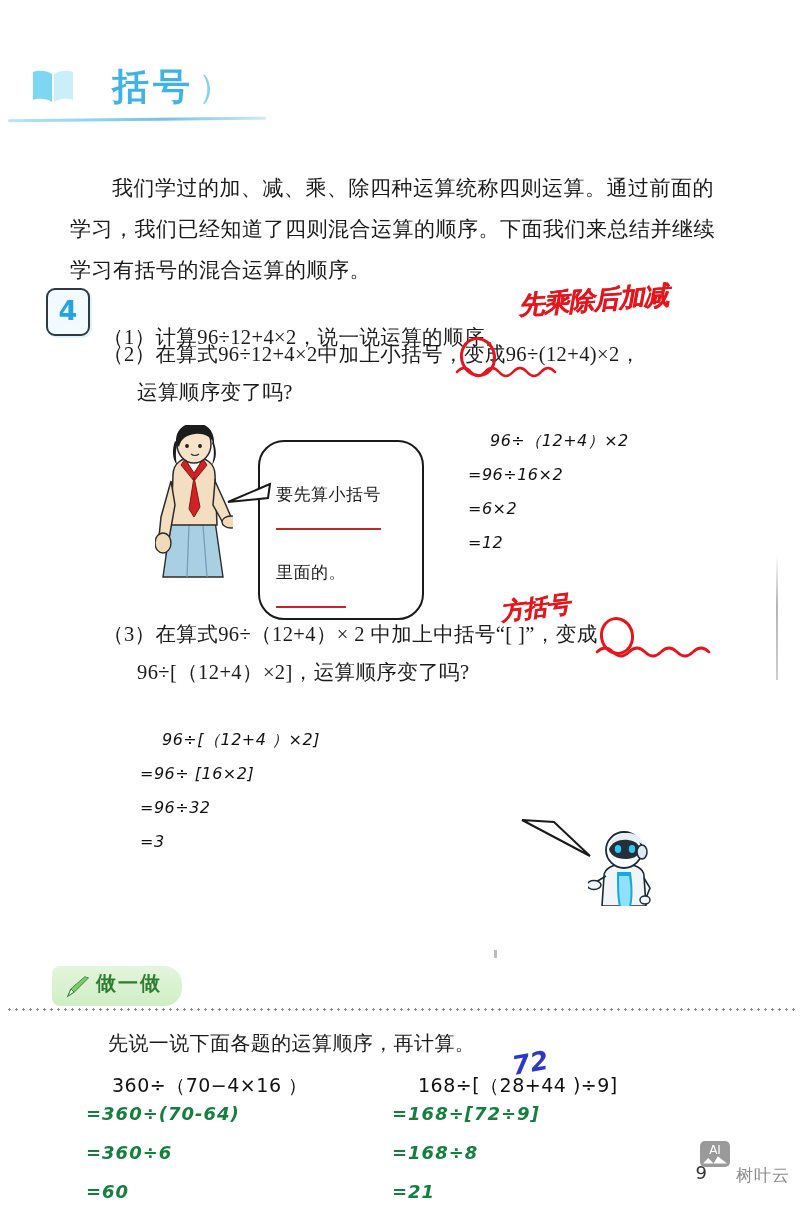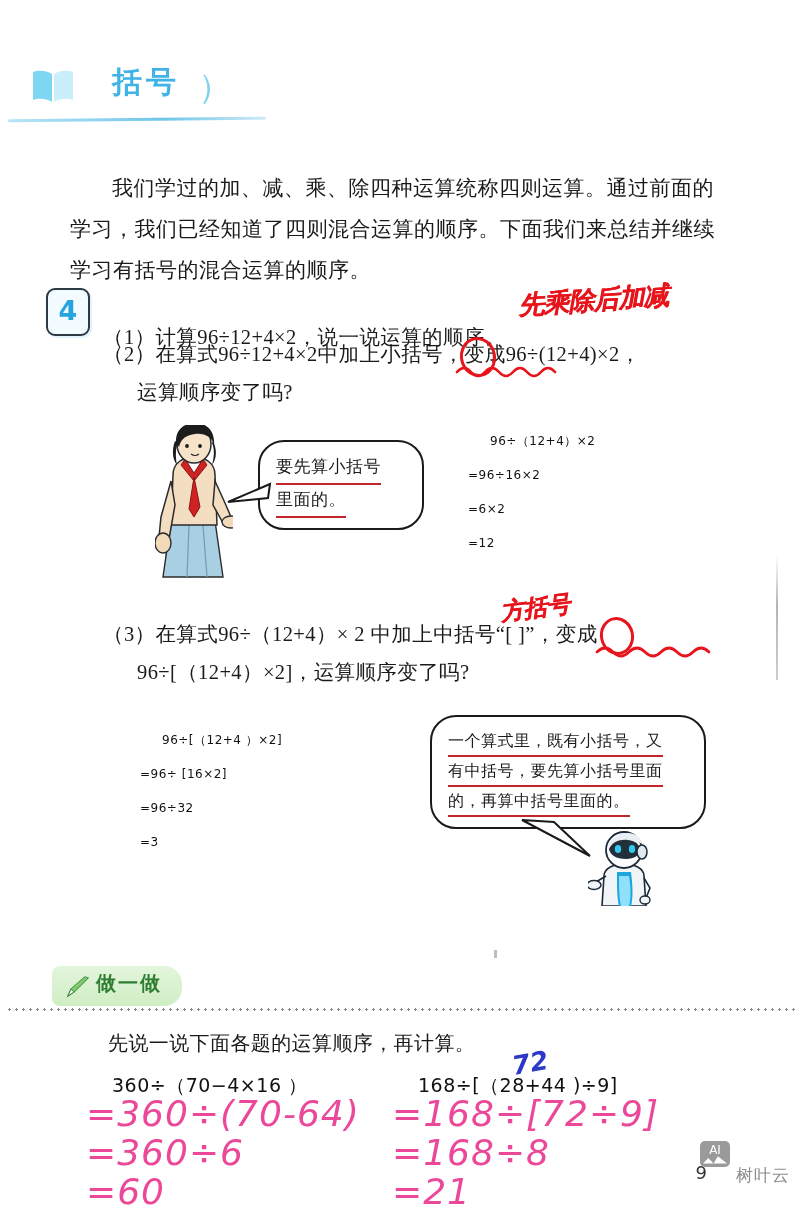--- a/index.html
+++ b/index.html
@@ -8,21 +8,21 @@
     font-family:"Liberation Serif","DejaVu Serif",serif;
     color:#1a1a1a;position:relative;overflow:hidden;
   }
   .page{position:absolute;inset:0;}
 
   
   .hdr{position:absolute;left:30px;top:62px;width:250px;height:52px;}
   .book-icon{position:absolute;left:0;top:6px;width:46px;height:38px;}
   .hdr-title{
     position:absolute;left:82px;top:0px;
-    font-size:30px;color:#3fb3e6;letter-spacing:4px;
+    font-size:37px;color:#3fb3e6;letter-spacing:4px;
     font-family:"DejaVu Sans","Liberation Sans",sans-serif;font-weight:700;
   }
   .hdr-paren{
     position:absolute;left:168px;top:2px;font-size:34px;color:#7fd2f0;
     font-family:"Liberation Serif",serif;
   }
   .hdr-rule{
     position:absolute;left:8px;top:118px;width:258px;height:3px;
     background:linear-gradient(90deg,#b9e4f7 0%,#6ec6e8 60%,#cfeaf7 100%);
     border-radius:2px;transform:rotate(-0.6deg);
@@ -68,35 +68,35 @@
     position:absolute;left:460px;top:337px;width:30px;height:34px;
     border:3px solid #e8141b;border-radius:50%;
     transform:rotate(-12deg);
   }
   .red-circle.c2{left:600px;top:617px;width:28px;height:32px;}
 
   
   .eq{
     position:absolute;
     font-family:"DejaVu Sans","Liberation Sans",sans-serif;
-    font-size:12px;line-height:34px;letter-spacing:.5px;color:#111;
+    font-size:16px;line-height:34px;letter-spacing:.5px;color:#111;font-style:italic;
   }
   .eq .first{display:block;padding-left:22px;}
   .eq1{left:468px;top:424px;}
   .eq2{left:140px;top:723px;}
 
   
   .bubble{
     position:absolute;border:2px solid #1a1a1a;border-radius:26px;
     background:#fff;padding:10px 16px;font-size:17px;line-height:30px;
     letter-spacing:.5px;
   }
   .bubble .ul{
     display:inline-block;
-    border-bottom:2.5px solid #c0262b;padding-bottom:1px;
+    border-bottom:2.5px solid #c0262b;padding-bottom:18px;margin-top:28px;
   }
   .b-girl{left:258px;top:440px;width:130px;}
   .b-robot{left:430px;top:715px;width:240px;font-size:16px;line-height:27px;}
   .tail{position:absolute;}
   .tail svg{display:block;}
 
   
   .do-chip{
     position:absolute;left:52px;top:966px;width:130px;height:40px;
     background:linear-gradient(180deg,#e4f5dd 0%,#cfeec4 100%);
@@ -116,23 +116,23 @@
 
   .prob{
     position:absolute;
     font-family:"DejaVu Sans","Liberation Sans",sans-serif;
     font-size:19px;color:#111;letter-spacing:.5px;
   }
   .p-left{left:112px;top:1073px;}
   .p-right{left:418px;top:1073px;text-align:center;}
 
   .ans{
-    position:absolute;color:#ec4899;
-    font-family:"DejaVu Sans","Liberation Sans",sans-serif;
-    font-weight:400;font-style:italic;font-size:36px;line-height:39px;
+    position:absolute;color:#15803d;
+    font-family:"DejaVu Sans","Liberation Sans",sans-serif;
+    font-weight:700;font-style:italic;font-size:18px;line-height:39px;
     letter-spacing:1px;
   }
   .a-left{left:86px;top:1094px;}
   .a-right{left:392px;top:1094px;}
   .blue-mark{
     position:absolute;left:512px;top:1048px;font-size:26px;color:#2b38c8;
     font-family:"DejaVu Sans",sans-serif;font-weight:700;font-style:italic;
     transform:rotate(-10deg);
   }
 
@@ -250,25 +250,20 @@
     <path d="M2 9 q8 -8 16 0 q8 8 16 0 q8 -8 16 0 q8 8 16 0 q8 -8 16 0 q8 8 16 0 q8 -8 16 0" fill="none" stroke="#e8141b" stroke-width="2.6" stroke-linecap="round"></path>
   </svg>
 
   <div class="eq eq2">
     <span class="first">96÷[（12+4 ）×2]</span>
     <span>=96÷ [16×2]</span><br>
     <span>=96÷32</span><br>
     <span>=3</span>
   </div>
 
-  <div class="bubble b-robot">
-    <span class="ul">一个算式里，既有小括号，又</span><br>
-    <span class="ul">有中括号，要先算小括号里面</span><br>
-    <span class="ul">的，再算中括号里面的。</span>
-  </div>
   <div class="tail" style="left:520px;top:818px;width:80px;height:40px">
     <svg viewBox="0 0 80 40">
         <path d="M2 2 L70 38 L34 4 Z" fill="#fff" stroke="#1a1a1a" stroke-width="2"></path>
       </svg>
   </div>
 
   <svg class="robot" viewBox="0 0 72 78">
     <path d="M16 48 C16 40 26 36 36 36 C46 36 56 40 56 48 L58 78 L14 78 Z" fill="#f2f5f8" stroke="#1b2a38" stroke-width="1.6"></path>
     <path d="M29 44 C29 60 29 70 31 78 L43 78 C45 70 45 60 43 44 Z" fill="#1aa7e0"></path>
     <path d="M31 48 C31 60 31 70 33 78 L41 78 C43 70 43 60 41 48 Z" fill="#8fe0fb"></path>

